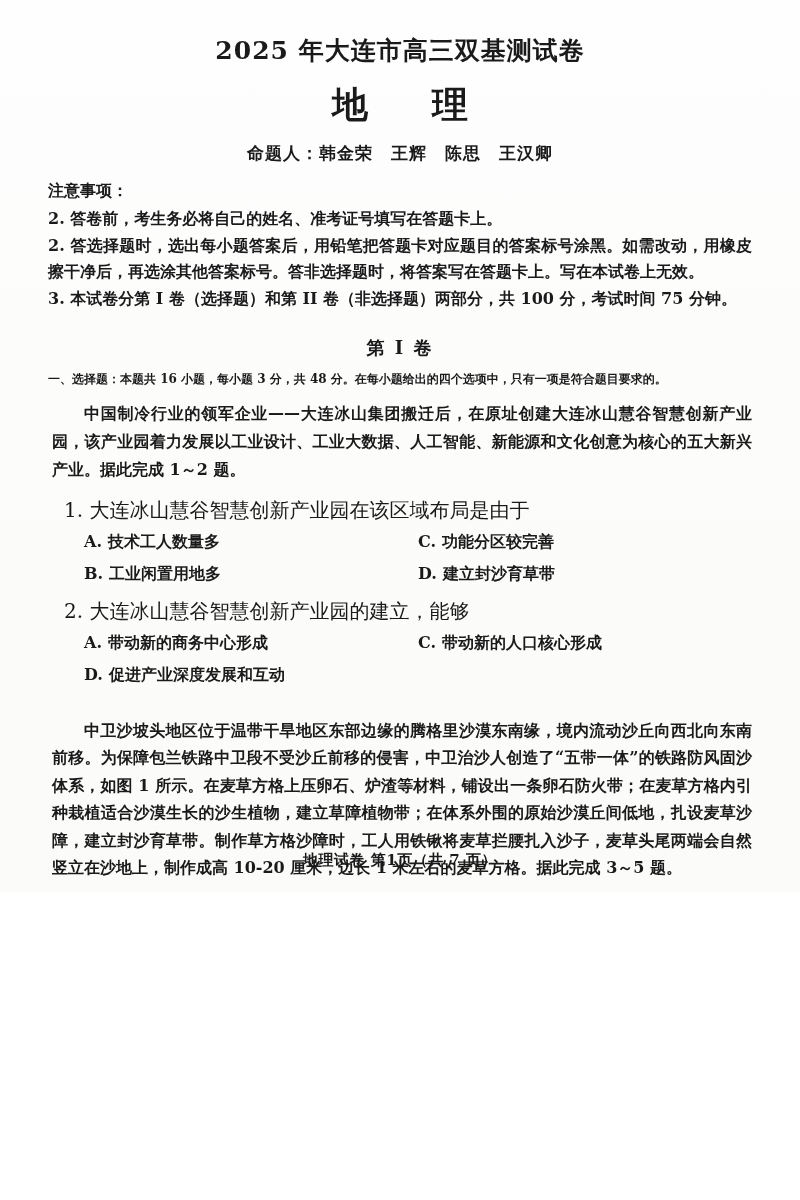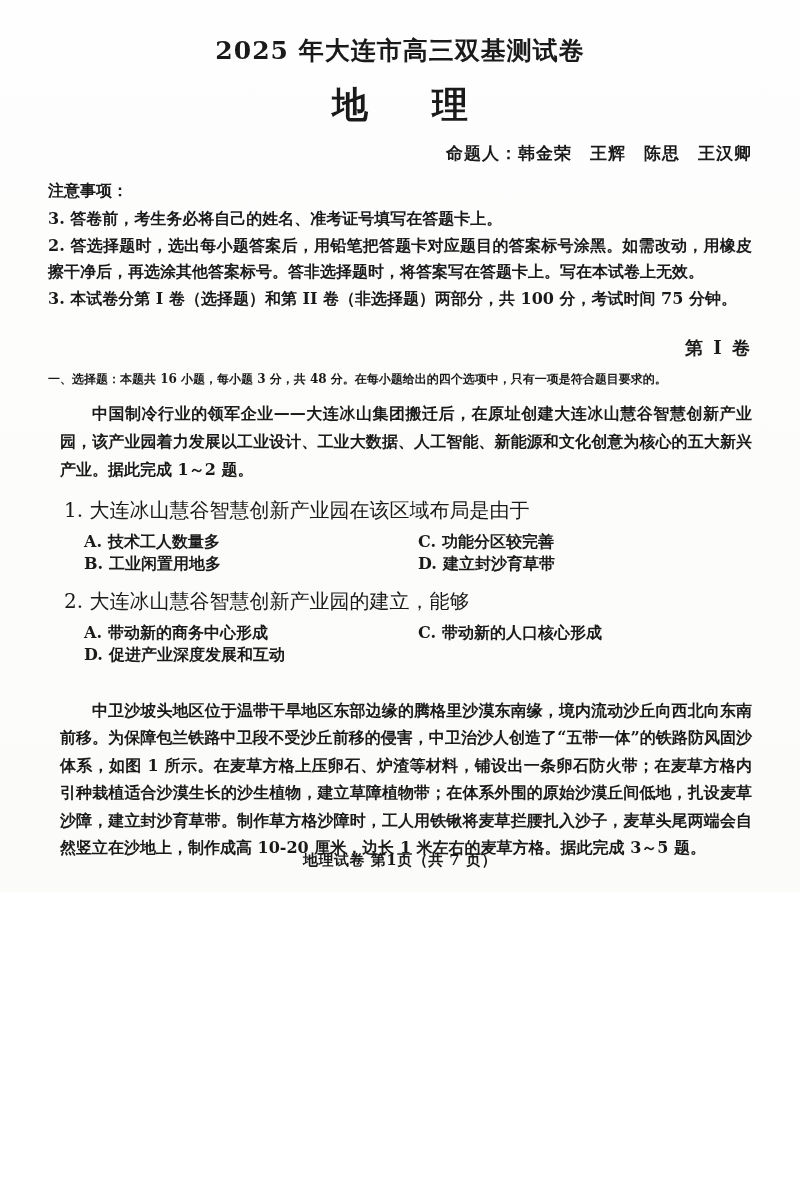--- a/index.html
+++ b/index.html
@@ -47,21 +47,21 @@
   .subject {
     text-align: center;
     font-size: 36px;
     font-weight: bold;
     letter-spacing: 14px;
     margin: 14px 0 6px 0;
     font-family: "DejaVu Serif", "Liberation Serif", serif;
     text-indent: 14px;
   }
   .authors {
-    text-align: right;
+    text-align: center;
     font-size: 17px;
     font-weight: bold;
     margin: 12px 0 16px 0;
     letter-spacing: 1px;
     font-family: "DejaVu Serif", "Liberation Serif", serif;
   }
   .notice-head {
     font-size: 16px;
     font-weight: bold;
     margin: 4px 0 4px 0;
@@ -69,55 +69,56 @@
   }
   .notice-item {
     font-size: 16px;
     line-height: 1.62;
     margin: 1px 0;
     text-align: justify;
     font-family: "DejaVu Serif", "Liberation Serif", serif;
     font-weight: bold;
   }
   .section-title {
-    text-align: right;
+    text-align: center;
     font-size: 18px;
     font-weight: bold;
     margin: 24px 0 10px 0;
     letter-spacing: 2px;
     font-family: "DejaVu Serif", "Liberation Serif", serif;
   }
   .part-intro {
     font-size: 12px;
     line-height: 1.66;
     text-align: justify;
     font-weight: bold;
     font-family: "DejaVu Serif", "Liberation Serif", serif;
     margin: 2px 0 8px 0;
   }
   .passage {
     font-size: 16px;
     line-height: 1.78;
     text-align: justify;
     font-weight: bold;
     text-indent: 32px;
-    margin: 10px 0 6px 12px;
+    margin: 10px 0 6px 4px;
     font-family: "DejaVu Serif", "Liberation Serif", serif;
   }
   .passage.tight { line-height: 1.72; }
   .question {
     font-size: 20px;
     font-weight: normal;
     margin: 10px 0 2px 16px;
     font-family: "DejaVu Serif", "Liberation Serif", serif;
     line-height: 1.5;
   }
   .options {
     display: grid;
     grid-template-columns: 1fr 1fr;
+    row-gap: 10px;
     margin: 6px 0 2px 36px;
   }
   .option {
     font-size: 16px;
     font-weight: bold;
     font-family: "DejaVu Serif", "Liberation Serif", serif;
     line-height: 1.4;
   }
   .option .lbl { margin-right: 6px; }
   .footer {
@@ -137,21 +138,21 @@
 <body>
 
 <div class="page">
   <div class="content">
 
     <div class="doc-title">2025 年大连市高三双基测试卷</div>
     <div class="subject">地　理</div>
     <div class="authors">命题人：韩金荣　王辉　陈思　王汉卿</div>
 
     <div class="notice-head">注意事项：</div>
-    <div class="notice-item">3. 答卷前，考生务必将自己的姓名、准考证号填写在答题卡上。</div>
+    <div class="notice-item">2. 答卷前，考生务必将自己的姓名、准考证号填写在答题卡上。</div>
     <div class="notice-item">2. 答选择题时，选出每小题答案后，用铅笔把答题卡对应题目的答案标号涂黑。如需改动，用橡皮擦干净后，再选涂其他答案标号。答非选择题时，将答案写在答题卡上。写在本试卷上无效。</div>
     <div class="notice-item">3. 本试卷分第 I 卷（选择题）和第 II 卷（非选择题）两部分，共 100 分，考试时间 75 分钟。</div>
 
     <div class="section-title">第 I 卷</div>
     <div class="part-intro">一、选择题：本题共 16 小题，每小题 3 分，共 48 分。在每小题给出的四个选项中，只有一项是符合题目要求的。</div>
 
     <div class="passage">中国制冷行业的领军企业——大连冰山集团搬迁后，在原址创建大连冰山慧谷智慧创新产业园，该产业园着力发展以工业设计、工业大数据、人工智能、新能源和文化创意为核心的五大新兴产业。据此完成 1～2 题。</div>
 
     <div class="question">1. 大连冰山慧谷智慧创新产业园在该区域布局是由于</div>
     <div class="options">

